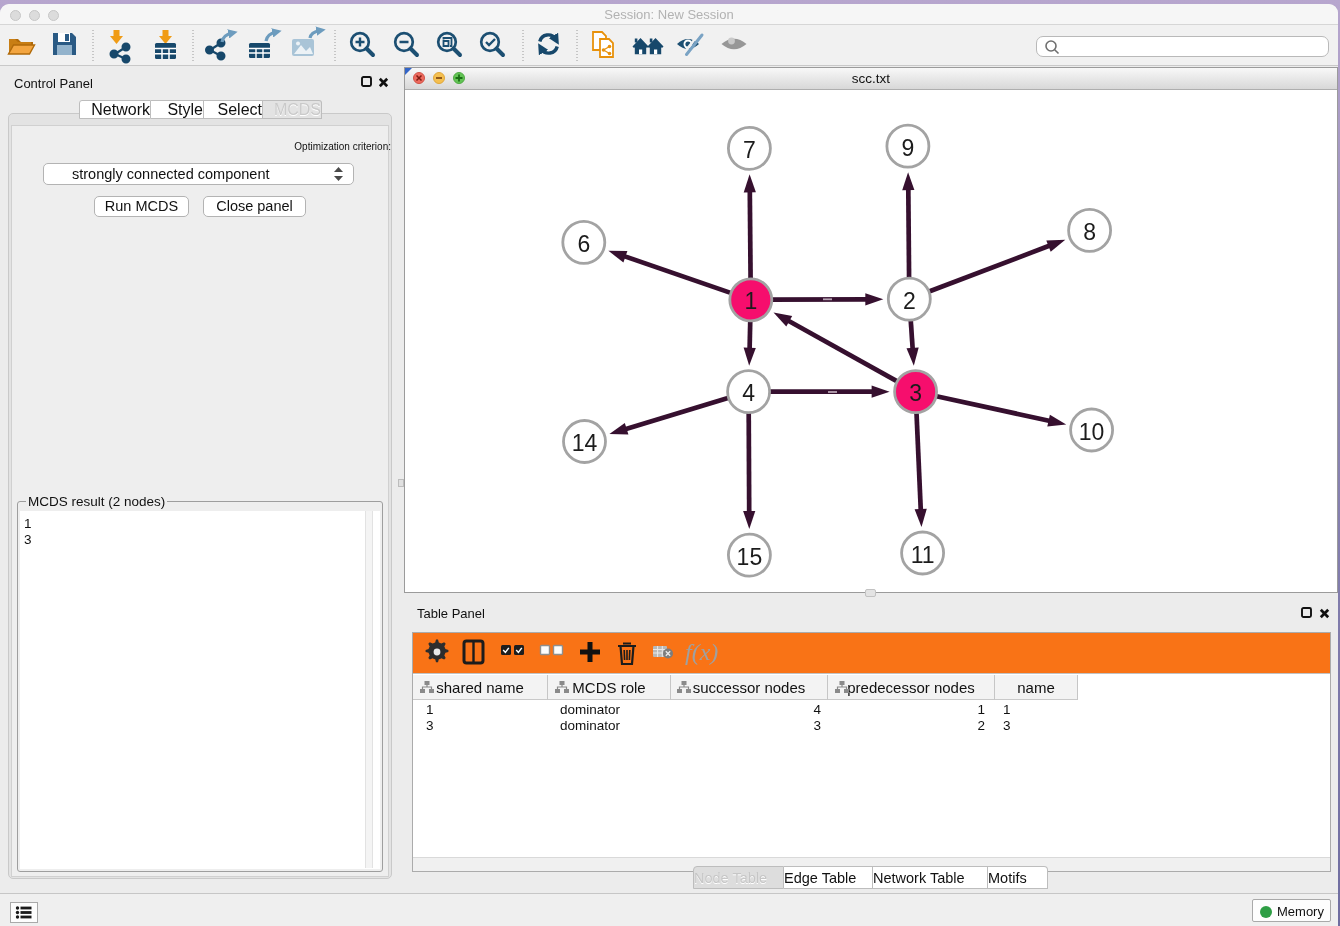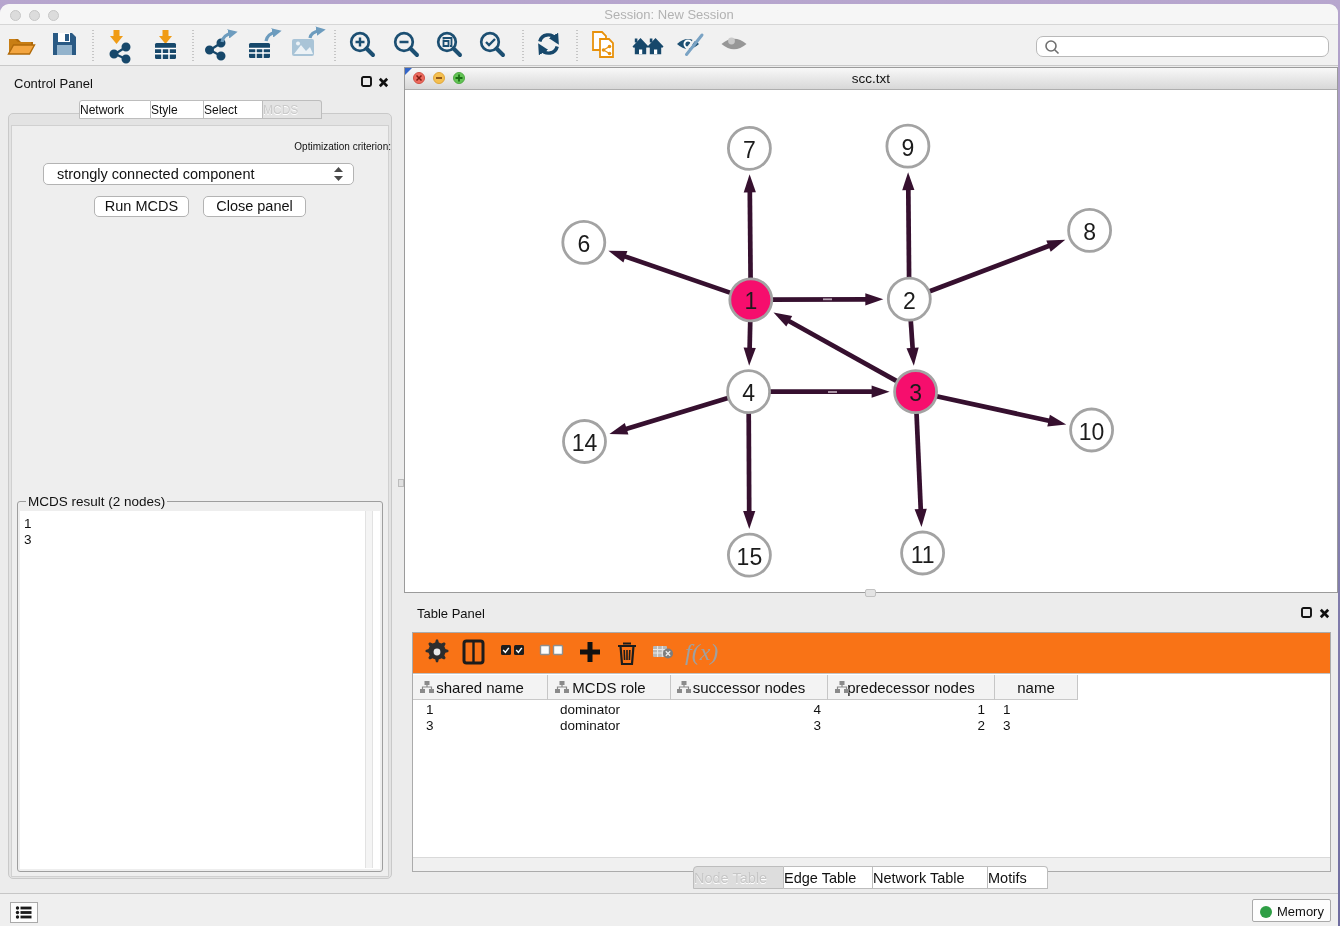--- a/index.html
+++ b/index.html
@@ -8,27 +8,27 @@
 #tbar{position:absolute;left:0;top:0;width:100%;height:21px;background:#f6f6f6;border-bottom:1px solid #d6d6d6;border-radius:9px 9px 0 0}
 #tbar .ttl{position:absolute;left:0;right:0;top:3px;text-align:center;font-size:13px;color:#b2b2b2}
 .tl{position:absolute;top:6px;width:11px;height:11px;border-radius:50%;background:#dcdcdc;border:1px solid #c6c6c6}
 #toolbar{position:absolute;left:0;top:21px;width:100%;height:41px;background:#f1f1f1;border-bottom:1px solid #c9c9c9}
 #search{position:absolute;left:1036px;top:11px;width:293px;height:21px;background:#fff;border:1px solid #b9b9b9;border-radius:7px}
 
 #cpanel{position:absolute;left:0;top:62px;width:403px;height:827px;background:#ececec}
 #cpTitle{position:absolute;left:14px;top:10px;font-size:13px;color:#111}
 .wbtn{position:absolute;top:9px;font-size:12px;color:#111}
 .tabrow{position:absolute;display:flex;z-index:3}
-.tab{height:19px;background:#fff;border:1px solid #bdbdbd;border-left:none;font-size:12px;color:#111;text-align:left;line-height:18px}
+.tab{height:19px;background:#fff;border:1px solid #bdbdbd;border-left:none;font-size:16px;color:#111;text-align:right;line-height:18px}
 .tab.first{border-left:1px solid #bdbdbd;border-radius:3px 0 0 0}
 .tab.sel{background:#e3e3e3;color:#cacaca;text-shadow:0 1px 0 #fff;border-radius:0 3px 0 0}
 #cpOuter{position:absolute;left:8px;top:47px;width:384px;height:766px;background:#e3e3e3;border:1px solid #c9c9c9;border-radius:5px}
 #cpInner{position:absolute;left:2px;top:11px;width:378px;height:752px;background:#eeeeee;border:1px solid #d0d0d0}
 #optlbl{position:absolute;left:0;width:100%;top:27px;text-align:right;font-size:10px;color:#111}
-#dropdown{position:absolute;left:34px;top:49px;width:311px;height:22px;background:#fff;border:1px solid #b3b3b3;border-radius:5px;font-size:14.5px;color:#111;line-height:20px;padding-left:13px}
+#dropdown{position:absolute;left:34px;top:49px;width:311px;height:22px;background:#fff;border:1px solid #b3b3b3;border-radius:5px;font-size:14.5px;color:#111;line-height:20px;padding-left:28px}
 .btn{position:absolute;top:82px;height:21px;background:#fff;border:1px solid #b3b3b3;border-radius:5px;font-size:14.5px;color:#111;text-align:center;line-height:19px}
 #grp{position:absolute;left:8px;top:387px;width:366px;height:371px;border:1px solid #9e9e9e;border-radius:3px}
 #grplbl{position:absolute;left:8px;top:-8px;background:#eeeeee;font-size:13.5px;color:#111;padding:0 2px}
 #grptxt{position:absolute;left:2px;top:9px;right:2px;bottom:2px;background:#fff;font-size:13.5px;color:#111;line-height:16px;padding:5px 0 0 4px}
 #grpsb{position:absolute;right:9px;top:9px;width:8px;bottom:3px;background:#f4f4f4;border-left:1px solid #e2e2e2;border-right:1px solid #e2e2e2}
 
 #nwin{position:absolute;left:404px;top:63px;width:934px;height:526px;border:1px solid #9b9b9b;background:#fff}
 #ntitle{position:absolute;left:0;top:0;width:100%;height:22px;background:linear-gradient(#f8f8f8,#d8d8d8);border-bottom:1px solid #aeaeae}
 #ntitle .t{position:absolute;left:0;right:0;top:3px;text-align:center;font-size:13.5px;font-weight:normal;color:#111}
 .mac{position:absolute;top:4px;width:12px;height:12px;border-radius:50%}

